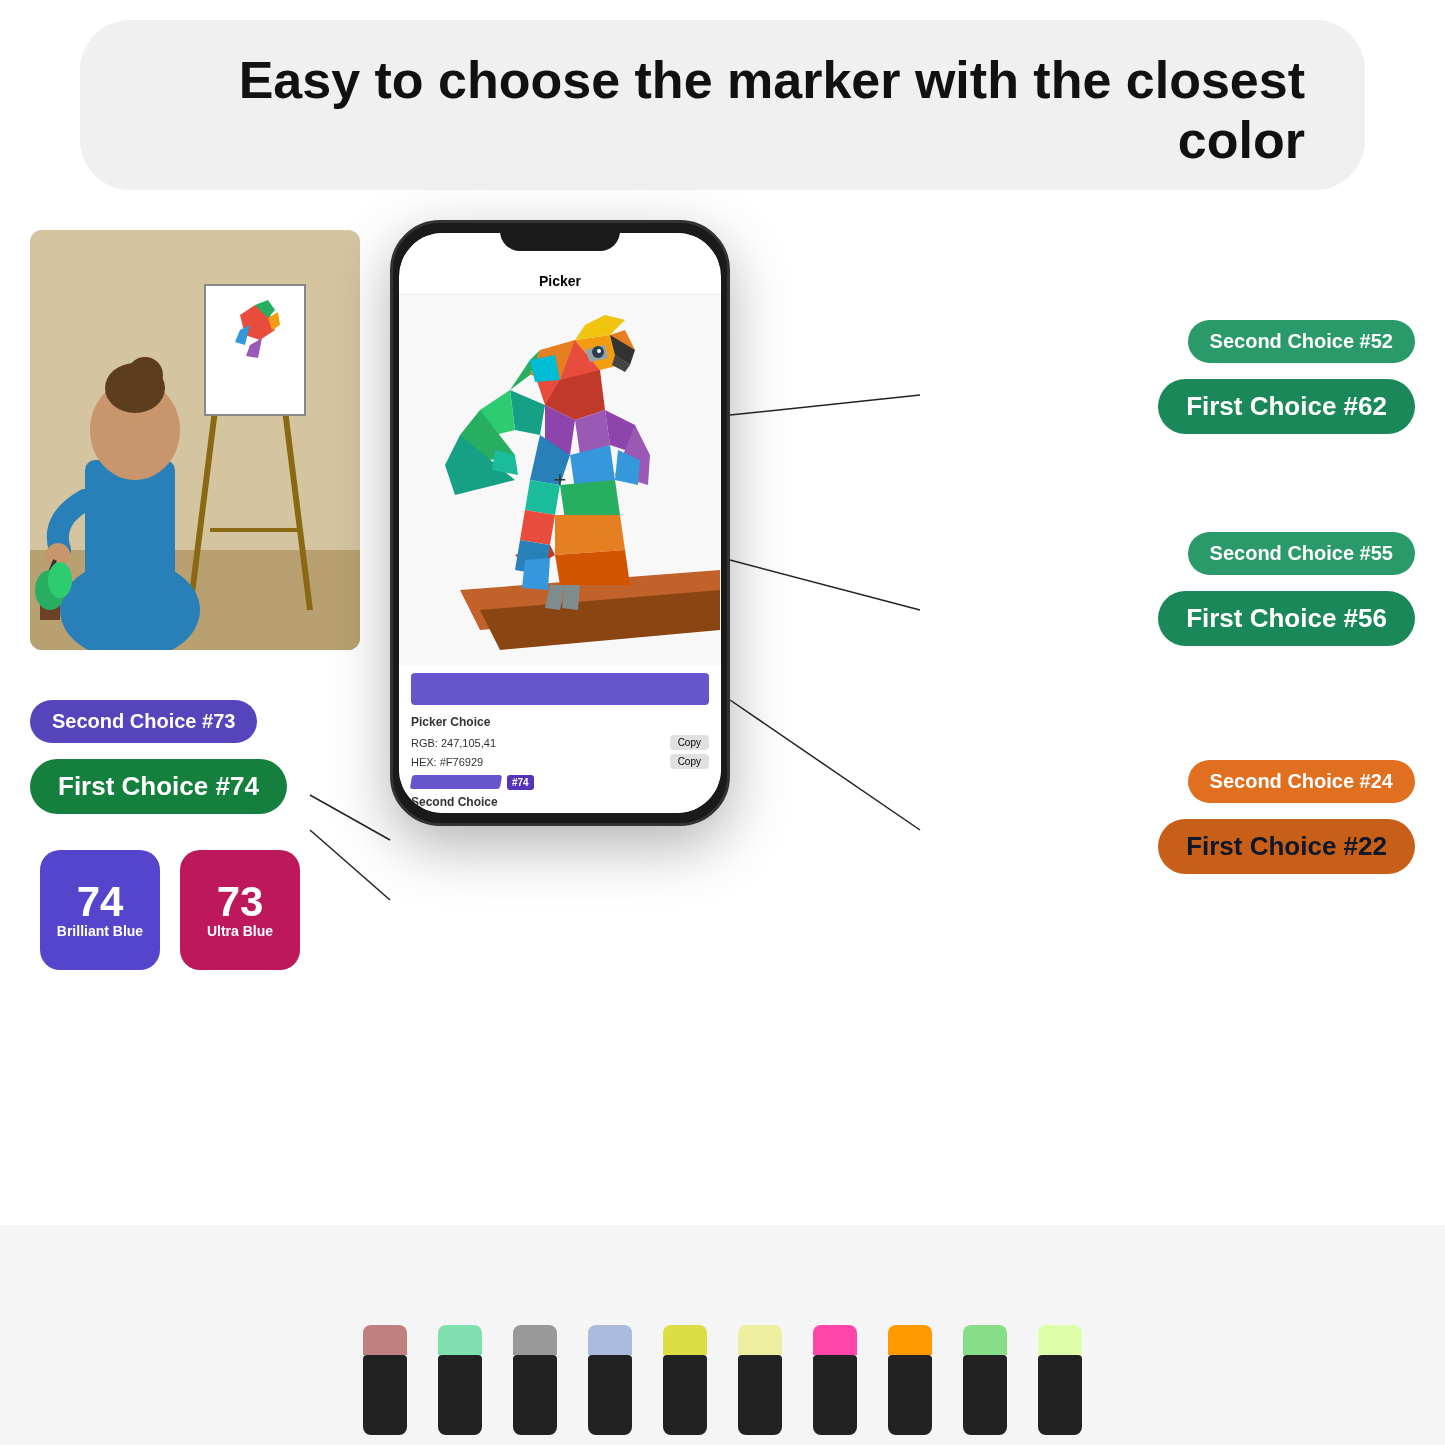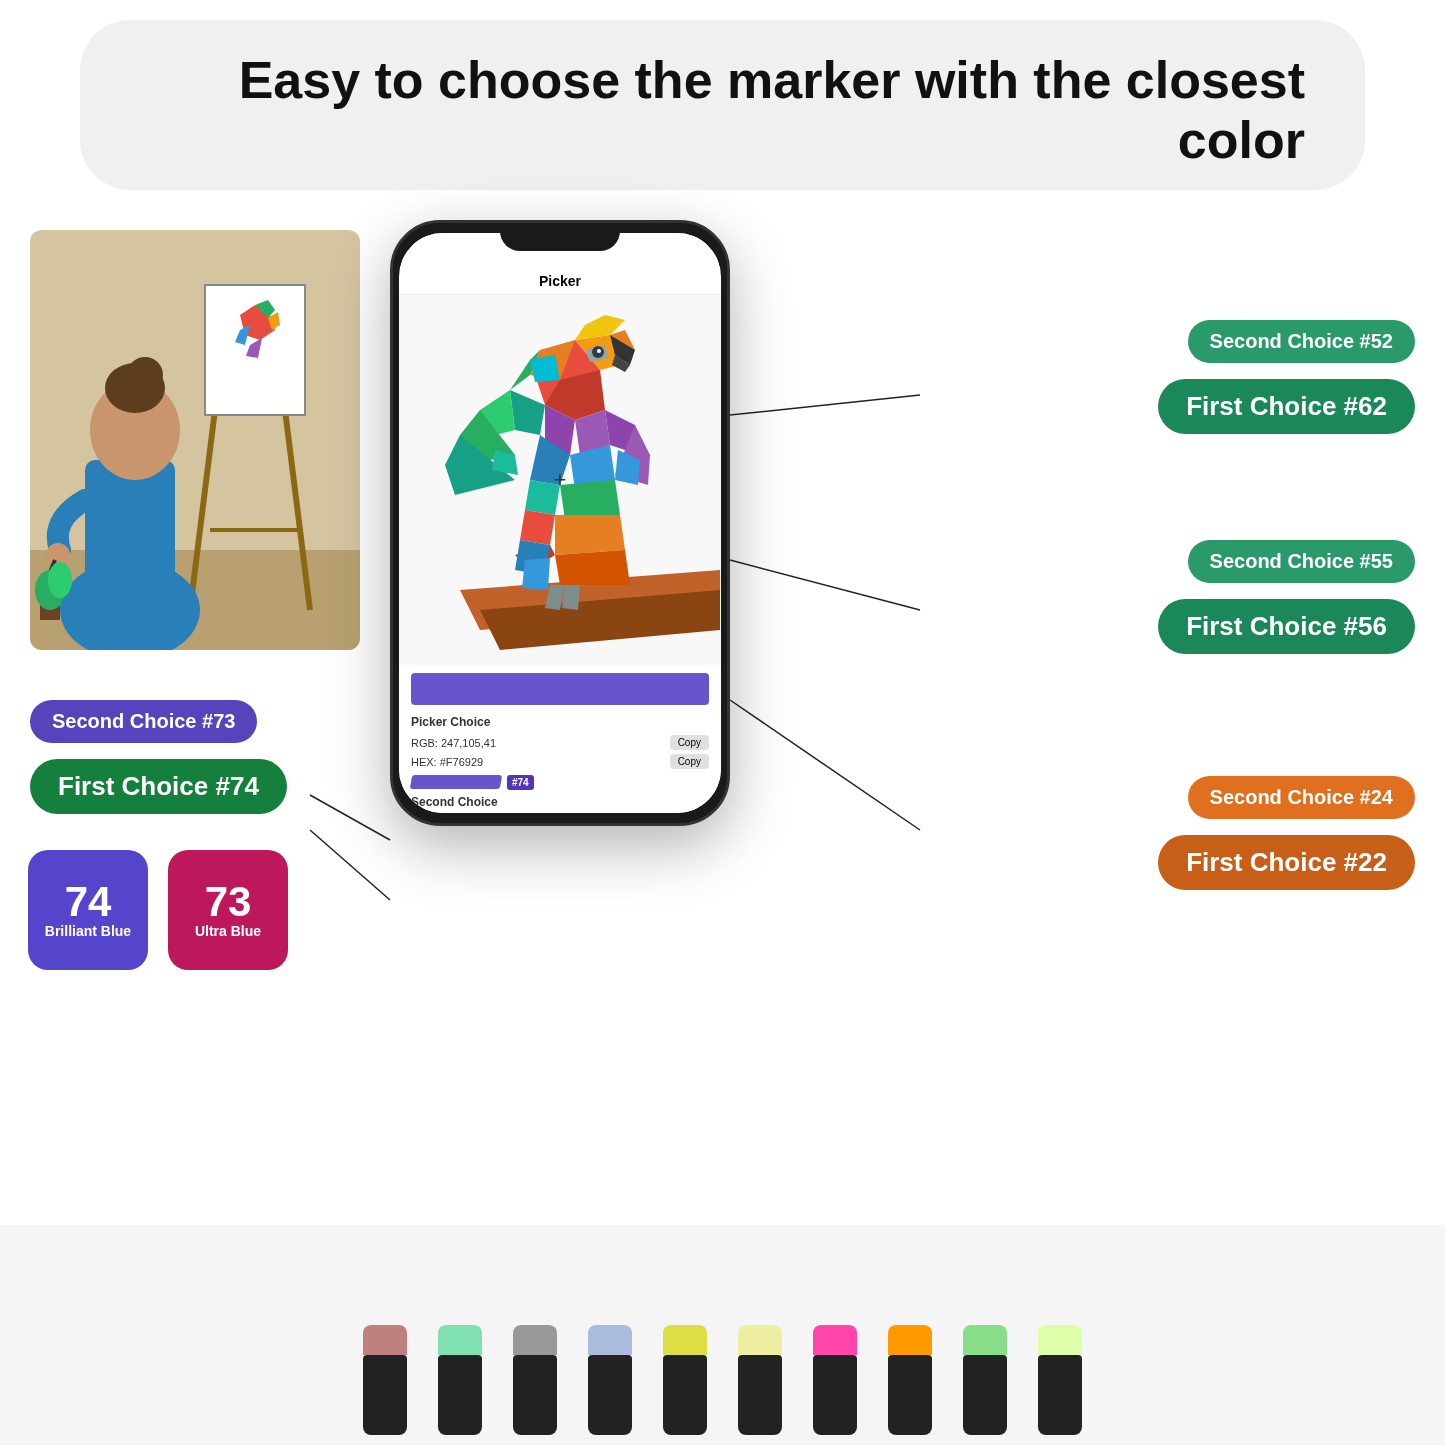--- a/index.html
+++ b/index.html
@@ -218,21 +218,21 @@
     .badge-green-first {
       background: #1a8858;
       color: white;
     }
     .badge-orange-second {
       background: #e07020;
       color: white;
     }
     .badge-orange-first {
       background: #c85f18;
-      color: #ffffff;
+      color: #0f172a;
     }
 
     
     .badge-purple-second {
       background: #5544bb;
       color: white;
     }
     .badge-purple-first {
       background: #15803d;
       color: white;
@@ -446,30 +446,30 @@
 
   <div style="position:absolute; right:30px; top:100px;">
     <div style="text-align:right; margin-bottom:8px;">
       <span class="badge-second badge-green-second">Second Choice #52</span>
     </div>
     <div style="text-align:right;">
       <span class="badge-first badge-green-first">First Choice #62</span>
     </div>
   </div>
 
-  <div style="position:absolute; right:30px; top:320px;">
+  <div style="position:absolute; right:30px; top:312px;">
     <div style="text-align:right; margin-bottom:8px;">
       <span class="badge-second badge-green-second">Second Choice #55</span>
     </div>
     <div style="text-align:right;">
       <span class="badge-first badge-green-first">First Choice #56</span>
     </div>
   </div>
 
-  <div style="position:absolute; right:30px; top:540px;margin-top:16px;">
+  <div style="position:absolute; right:30px; top:540px;">
     <div style="text-align:right; margin-bottom:8px;">
       <span class="badge-second badge-orange-second">Second Choice #24</span>
     </div>
     <div style="text-align:right;">
       <span class="badge-first badge-orange-first">First Choice #22</span>
     </div>
   </div>
 
   <div style="position:absolute; left:30px; top:480px;">
     <div style="margin-bottom:8px;">
@@ -486,21 +486,21 @@
 
     <line x1="920" y1="390" x2="730" y2="340" stroke="#222" stroke-width="1.5"></line>
 
     <line x1="920" y1="610" x2="730" y2="480" stroke="#222" stroke-width="1.5"></line>
 
     <line x1="310" y1="575" x2="390" y2="620" stroke="#222" stroke-width="1.5"></line>
 
     <line x1="310" y1="610" x2="390" y2="680" stroke="#222" stroke-width="1.5"></line>
   </svg>
 
-  <div style="position:absolute; left:28px; top:630px; display:flex; gap:20px;justify-content:space-between;">
+  <div style="position:absolute; left:40px; top:630px; display:flex; gap:20px;justify-content:space-between;">
     <div class="marker-chip" style="background:#5544cc;">
       <span class="num">74</span>
       <span class="name">Brilliant Blue</span>
     </div>
     <div class="marker-chip" style="background:#be185d;">
       <span class="num">73</span>
       <span class="name">Ultra Blue</span>
     </div>
   </div>
 

